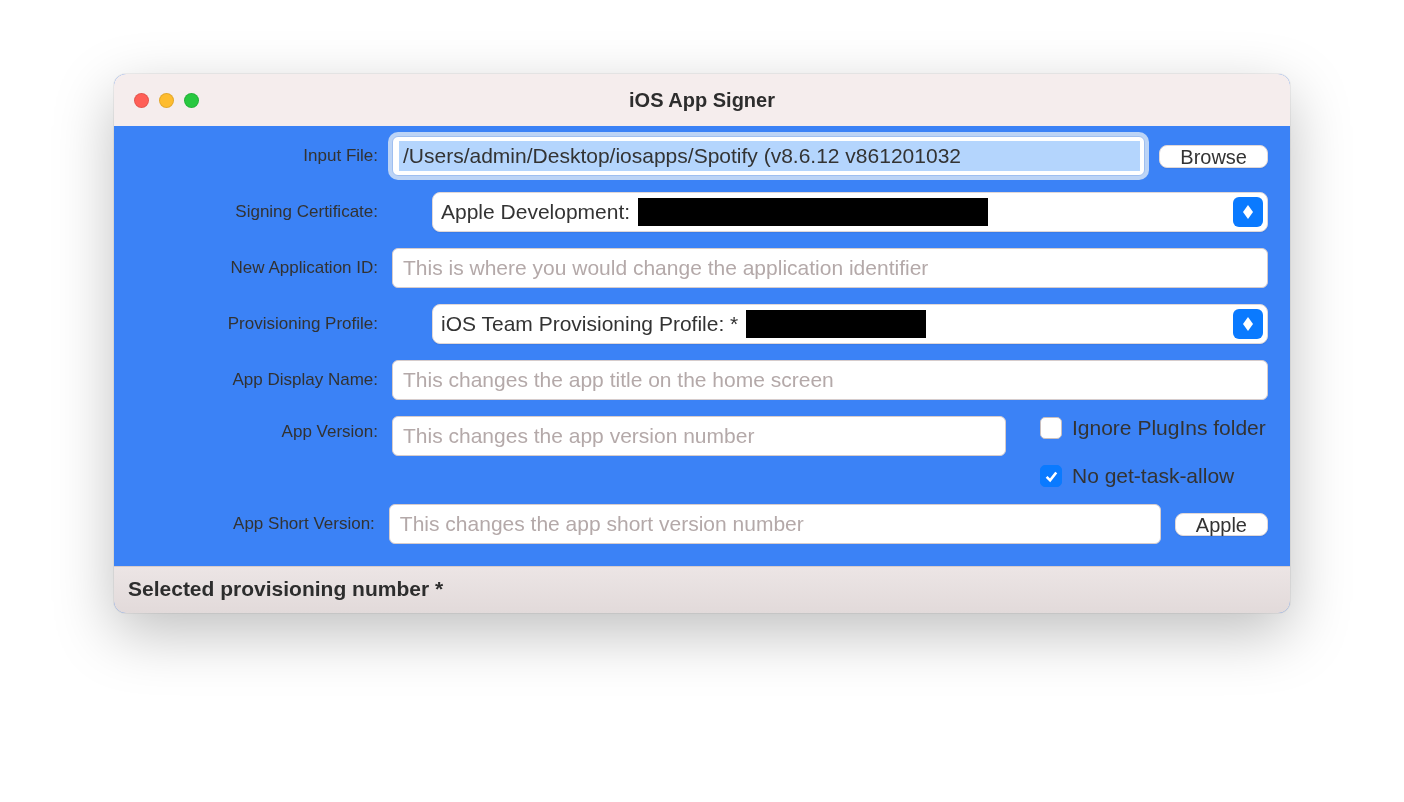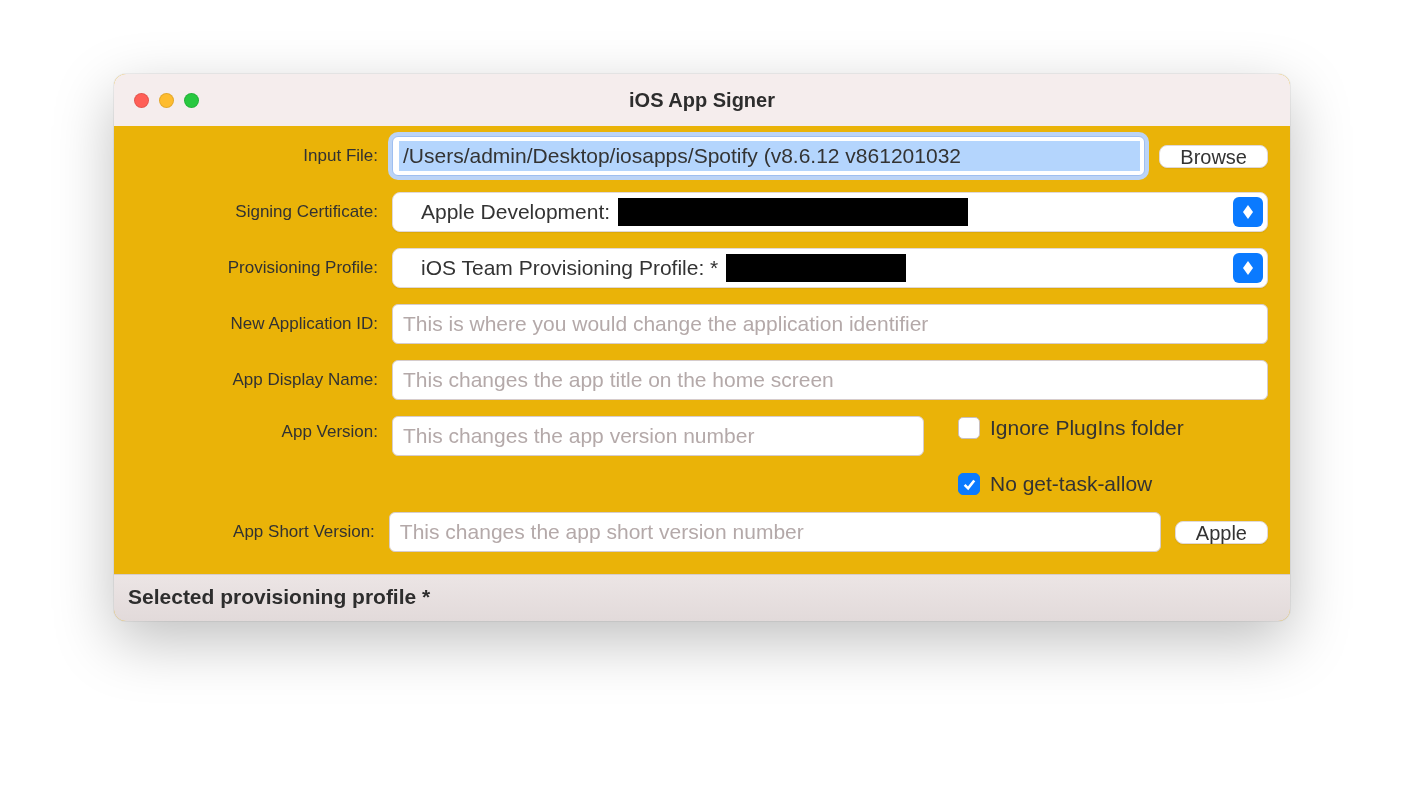--- a/index.html
+++ b/index.html
@@ -9,21 +9,21 @@
     width: 1404px;
     height: 802px;
     position: relative;
   }
   .window {
     position: absolute;
     left: 114px;
     top: 74px;
     width: 1176px;
     border-radius: 12px;
-    background: #eab308;
+    background: #3b82f6;
     box-shadow: 0 20px 60px rgba(0,0,0,0.25), 0 0 0 1px rgba(0,0,0,0.05);
     overflow: hidden;
   }
   .titlebar {
     height: 52px;
     display: flex;
     align-items: center;
     position: relative;
     background: #f5eded;
   }
@@ -103,22 +103,23 @@
   }
   .select-wrap {
     flex: 1;
     position: relative;
     height: 40px;
     background: #fff;
     border: 1px solid #e0d8d8;
     border-radius: 8px;
     display: flex;
     align-items: center;
-    padding-left: 28px;
+    padding-left: 8px;
     box-shadow: 0 1px 1px rgba(0,0,0,0.06);
+    margin-left: 40px;
   }
   .select-text {
     font-size: 21px;
     color: #333;
     display: flex;
     align-items: center;
     gap: 8px;
   }
   .redact {
     display: inline-block;
@@ -153,26 +154,26 @@
     background: #fff;
     display: flex;
     align-items: center;
     justify-content: center;
   }
   .cb.checked {
     background: #0a7aff;
     border-color: #0a7aff;
   }
   .cb.checked svg { width: 14px; height: 14px; stroke: #fff; stroke-width: 3; fill: none; }
-  .version-input { width: 532px; flex: none; }
+  .version-input { width: 614px; flex: none; }
   .short-version-input { width: 772px; flex: none; }
   .checkbox-column {
     display: flex;
     flex-direction: column;
-    gap: 32px;
+    gap: 24px;
     margin-left: 20px;
   }
   .statusbar {
     background: linear-gradient(#ece5e5, #e2dada);
     border-top: 1px solid #d6cccc;
     padding: 10px 14px 12px 14px;
     font-size: 21px;
     font-weight: 700;
     color: #2d2d2d;
   }
@@ -215,43 +216,43 @@
               </svg>
             <svg viewBox="0 0 10 7">
                 <path d="M0 0 L10 0 L5 7 Z"></path>
               </svg>
           </div>
         </div>
       </div>
     </div>
 
     <div class="row">
+      <div class="label">New Application ID:</div>
+      <div class="field-area">
+        <input class="text-input" type="text" placeholder="This is where you would change the application identifier" style="">
+      </div>
+    </div>
+
+    <div class="row">
       <div class="label">Provisioning Profile:</div>
       <div class="field-area">
         <div class="select-wrap">
           <div class="select-text">
             <span>iOS Team Provisioning Profile: *</span>
             <span class="redact" style="width:180px;height:28px;"></span>
           </div>
           <div class="select-arrows">
             <svg viewBox="0 0 10 7">
                 <path d="M5 0 L10 7 L0 7 Z"></path>
               </svg>
             <svg viewBox="0 0 10 7">
                 <path d="M0 0 L10 0 L5 7 Z"></path>
               </svg>
           </div>
         </div>
-      </div>
-    </div>
-
-    <div class="row">
-      <div class="label">New Application ID:</div>
-      <div class="field-area">
-        <input class="text-input" type="text" placeholder="This is where you would change the application identifier" style="">
       </div>
     </div>
 
     <div class="row">
       <div class="label">App Display Name:</div>
       <div class="field-area">
         <input class="text-input" type="text" placeholder="This changes the app title on the home screen" style="">
       </div>
     </div>
 
@@ -280,16 +281,16 @@
       <div class="label">App Short Version:</div>
       <div class="field-area">
         <input class="text-input short-version-input" type="text" placeholder="This changes the app short version number" style="">
         <button class="btn" style="margin-left:auto;">Apple</button>
       </div>
     </div>
 
   </div>
 
   <div class="statusbar">
-    <span>Selected provisioning profile *</span>
+    <span>Selected provisioning number *</span>
   </div>
 
 </div>
 
 </body></html>

